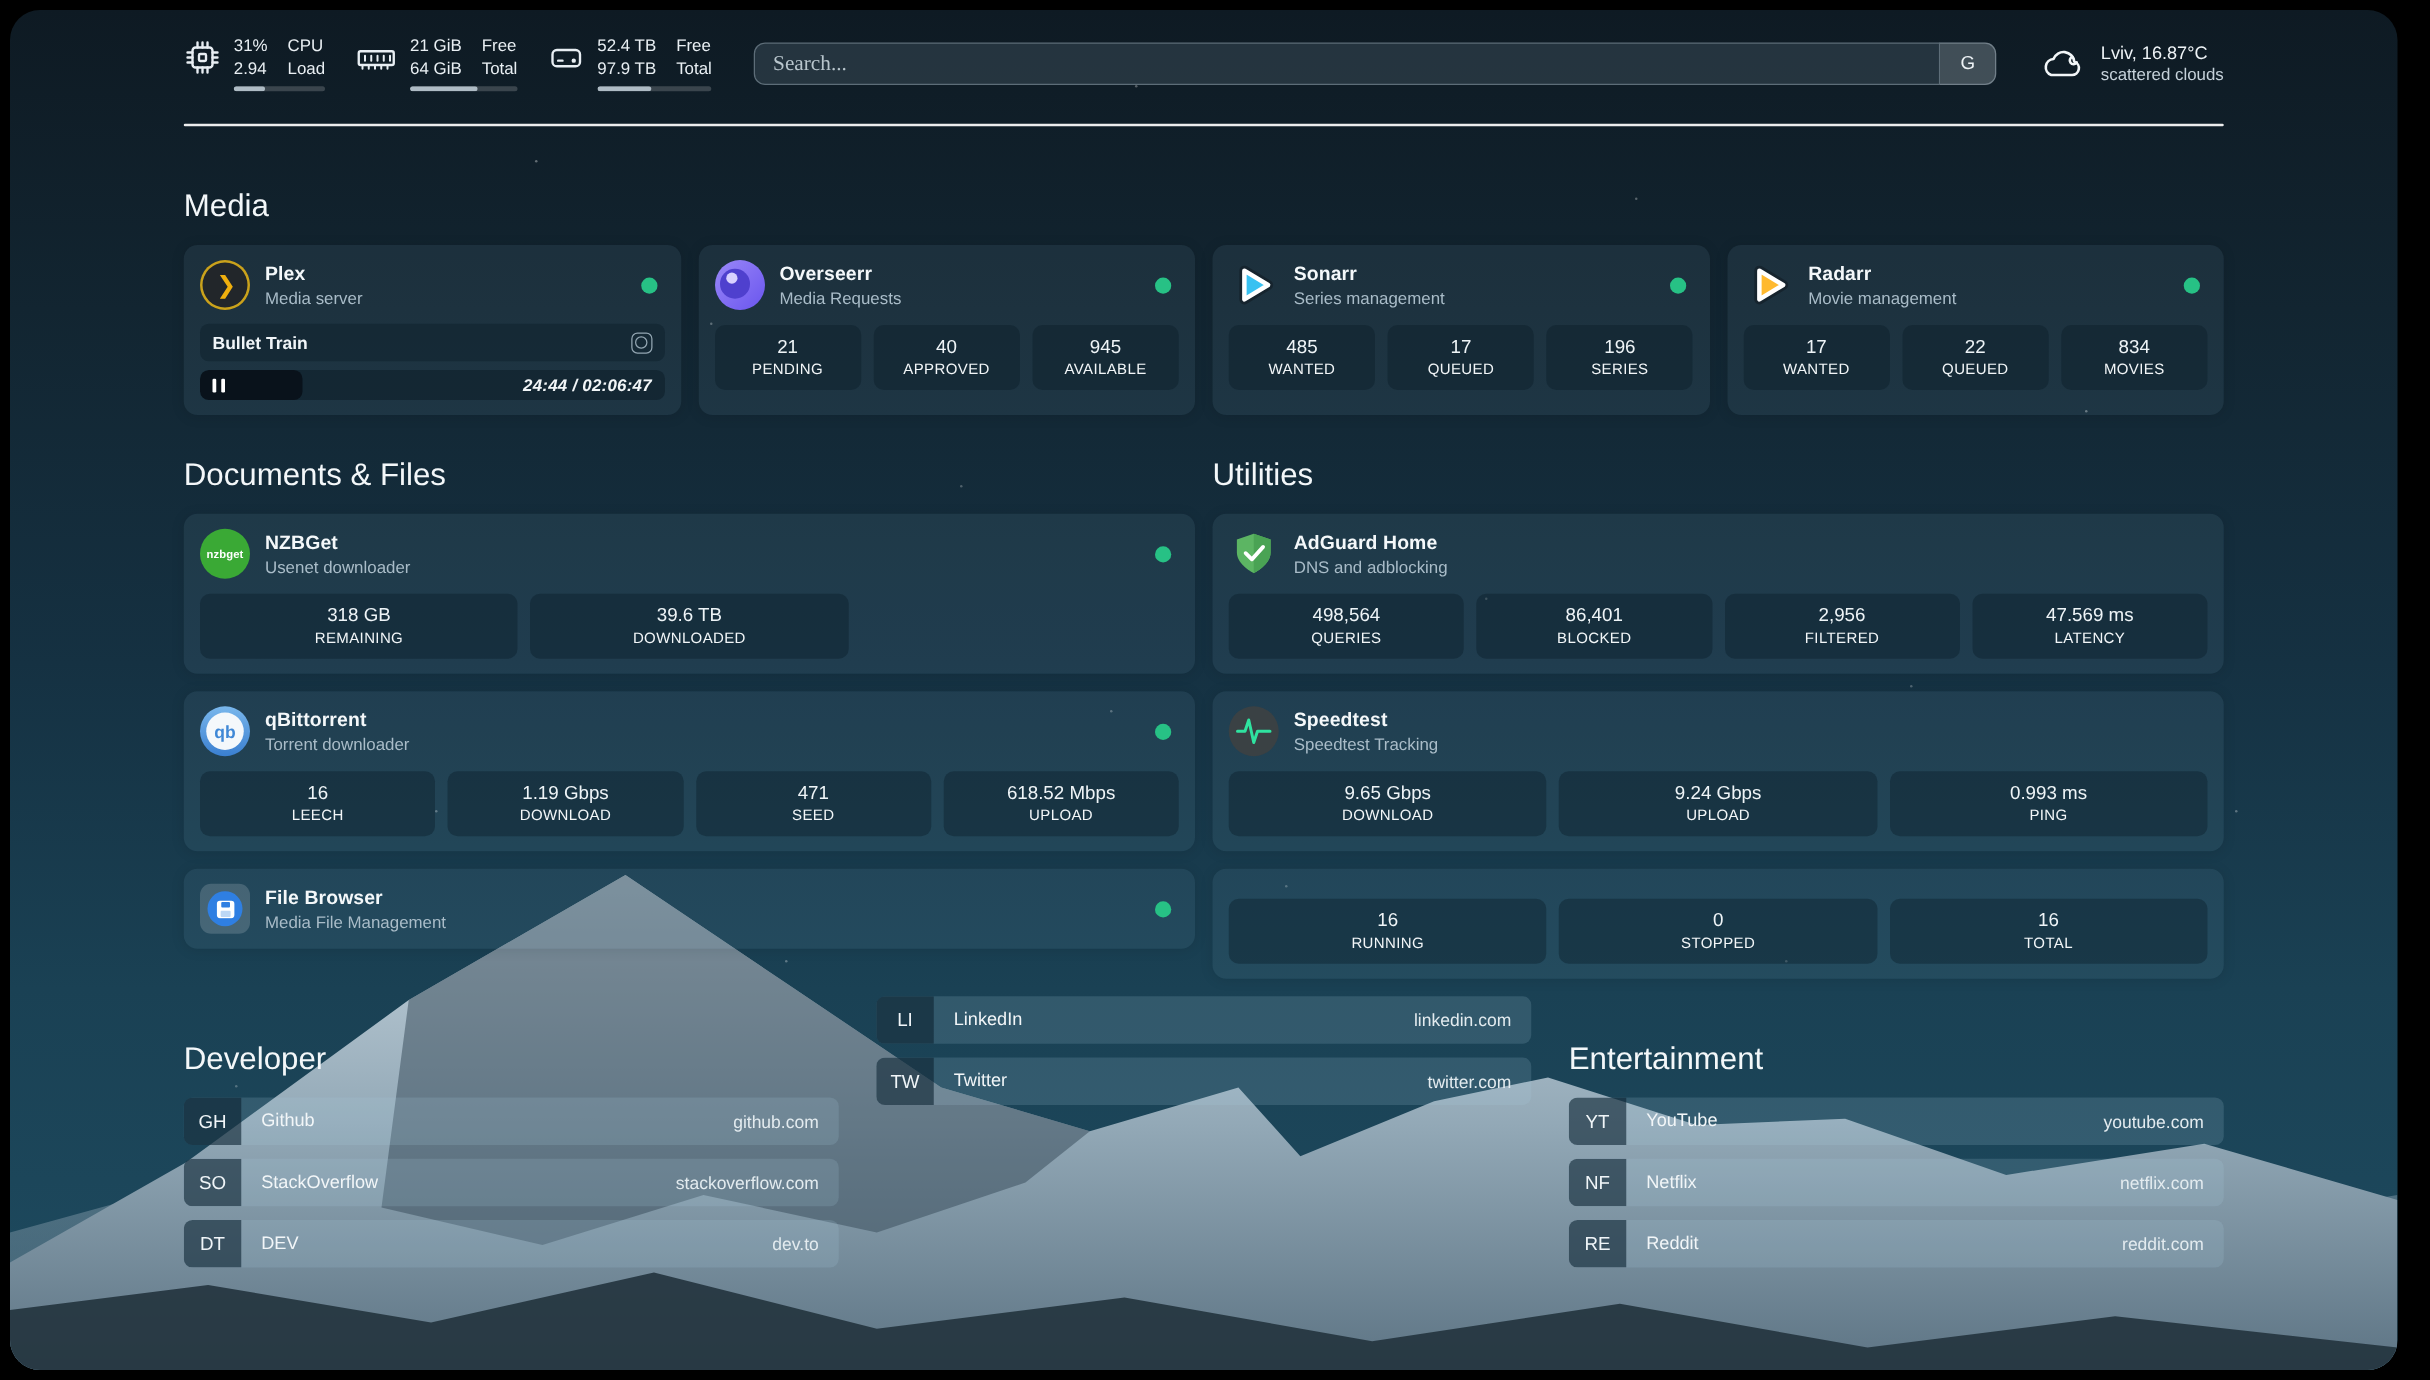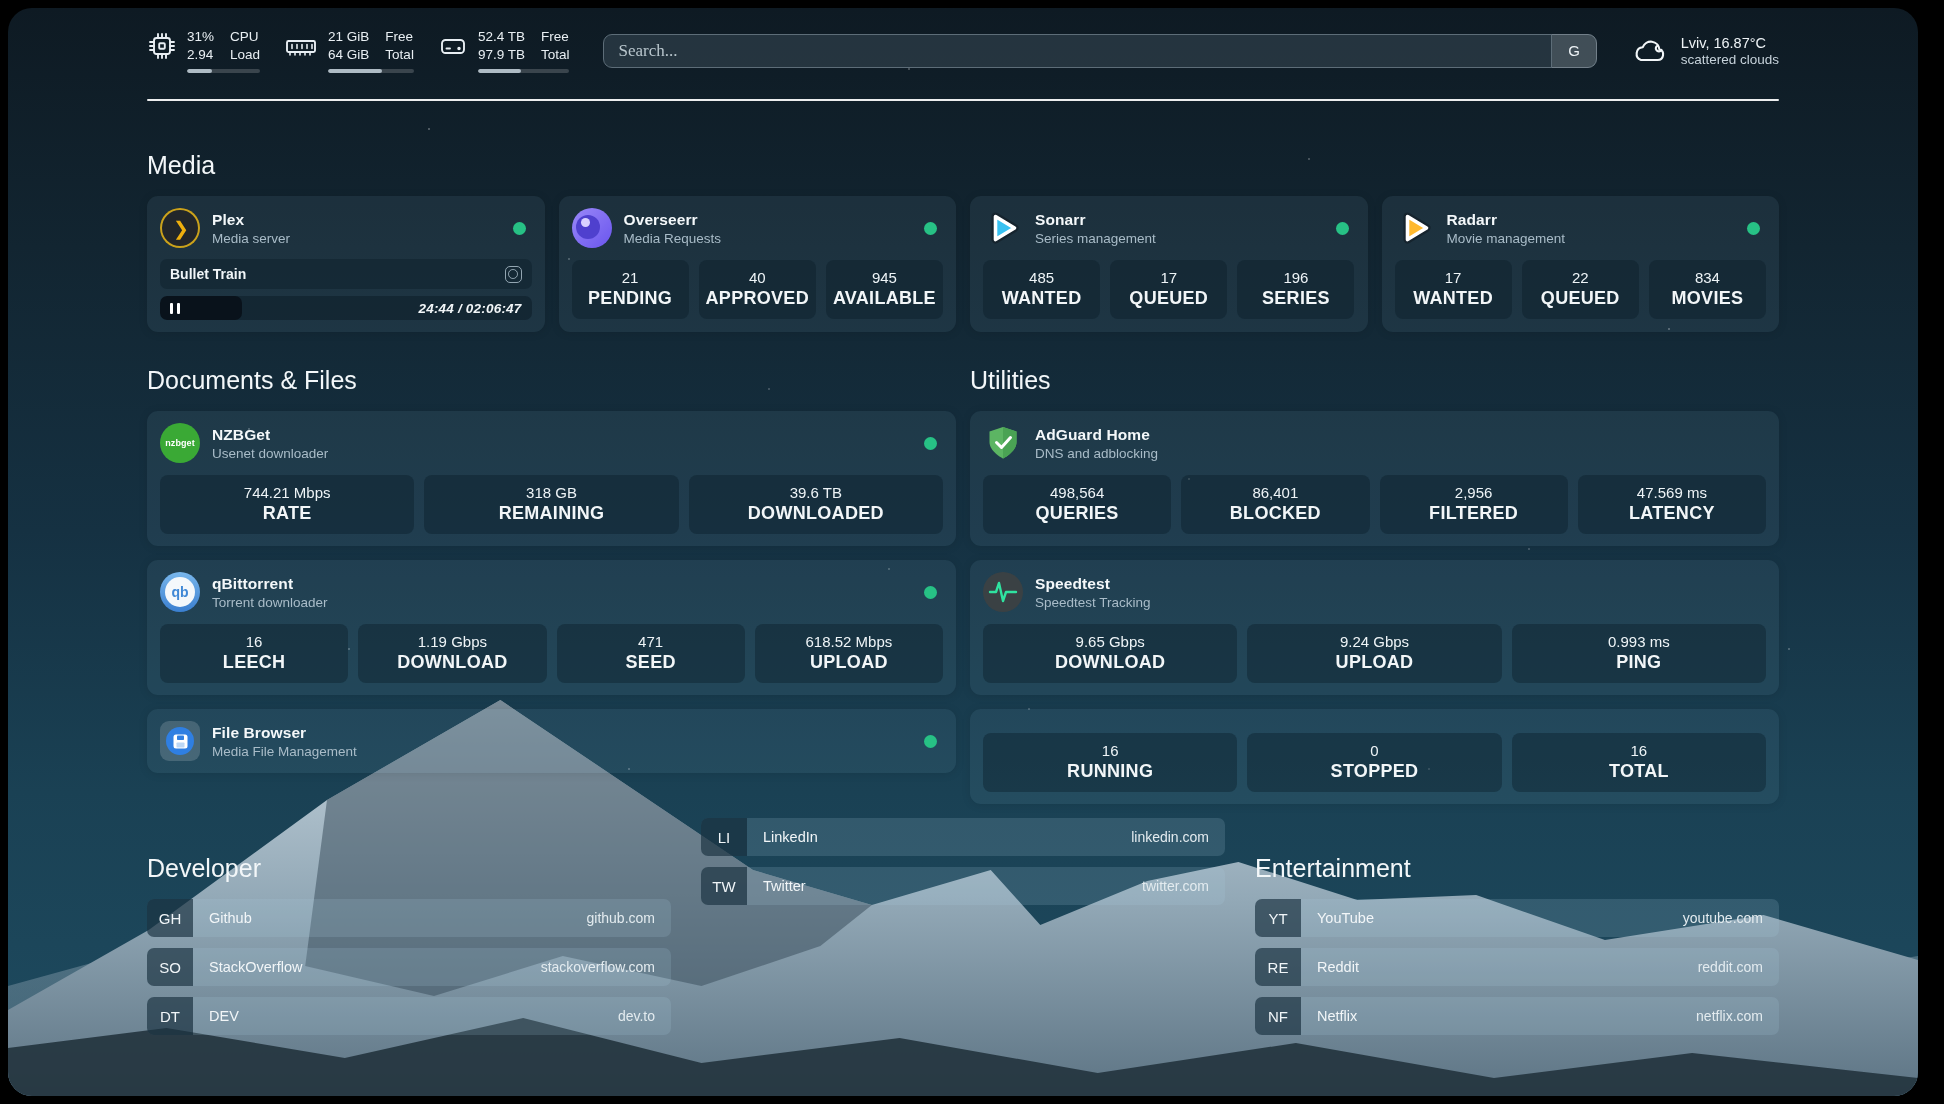--- a/index.html
+++ b/index.html
@@ -66,21 +66,21 @@
   .card-head{display:flex;align-items:center;}
   .app-icon{width:40px;height:40px;flex:0 0 40px;margin-right:12px;display:flex;align-items:center;justify-content:center;position:relative;}
   .card-title{font-size:15.5px;font-weight:600;color:#f4f8fa;letter-spacing:.1px;}
   .card-sub{font-size:13.5px;color:#a9bcc8;margin-top:2px;}
   .dot{width:13px;height:13px;border-radius:50%;background:#27c185;margin:0 6px 0 auto;flex:0 0 13px;}
   .stats{display:grid;gap:10px;margin-top:12px;}
   .stats.c3{grid-template-columns:repeat(3,1fr);}
   .stats.c4{grid-template-columns:repeat(4,1fr);}
   .stat{background:rgba(9,25,36,0.38);border-radius:8px;text-align:center;padding:9px 6px 10px;}
   .stat-value{font-size:15px;color:#eef4f7;}
-  .stat-label{font-size:18px;font-weight:700;color:#f2f6f8;margin-top:2px;letter-spacing:.3px;}
+  .stat-label{font-size:12px;font-weight:400;color:#f2f6f8;margin-top:2px;letter-spacing:.3px;}
 
   
   .np-row{margin-top:11px;height:30px;background:rgba(9,25,36,0.38);border-radius:7px;display:flex;align-items:center;padding:0 10px;}
   .np-title{font-size:14px;font-weight:600;color:#f0f5f8;flex:1;}
   .cam-icon{width:15px;height:15px;border:1.6px solid #93a6b2;border-radius:5px;position:relative;}
   .cam-icon::after{content:'';position:absolute;inset:2.6px;border:1.6px solid #93a6b2;border-radius:50%;}
   .np-progress{margin-top:7px;height:24px;background:rgba(9,25,36,0.5);border-radius:7px;position:relative;display:flex;align-items:center;overflow:hidden;}
   .np-fill{position:absolute;left:0;top:0;bottom:0;background:rgba(6,13,20,0.78);border-radius:7px;}
   .pause-btn{position:relative;margin-left:10px;display:flex;gap:3.5px;background:none;border:none;padding:0;cursor:pointer;}
   .pause-btn span{width:3.2px;height:11px;background:#fff;border-radius:1px;display:block;}
@@ -349,24 +349,20 @@
                 <span class="txt">nzbget</span>
               </span>
             <div class="card-titles">
               <div class="card-title">NZBGet</div>
               <div class="card-sub">Usenet downloader</div>
             </div>
             <span class="dot"></span>
           </div>
           <div class="stats c3">
             <div class="stat">
-                <div class="stat-value">744.21 Mbps</div>
-                <div class="stat-label">RATE</div>
-              </div>
-            <div class="stat">
                 <div class="stat-value">318 GB</div>
                 <div class="stat-label">REMAINING</div>
               </div>
             <div class="stat">
                 <div class="stat-value">39.6 TB</div>
                 <div class="stat-label">DOWNLOADED</div>
               </div>
           </div>
         </div>
 
@@ -537,26 +533,26 @@
       </div>
 
       <div>
         <div class="section-heading" style="margin-top:36px;">Entertainment</div>
         <div class="bm-row">
           <span class="bm-abbr">YT</span>
           <span class="bm-name">YouTube</span>
           <span class="bm-url">youtube.com</span>
         </div>
         <div class="bm-row">
+          <span class="bm-abbr">NF</span>
+          <span class="bm-name">Netflix</span>
+          <span class="bm-url">netflix.com</span>
+        </div>
+        <div class="bm-row">
           <span class="bm-abbr">RE</span>
           <span class="bm-name">Reddit</span>
           <span class="bm-url">reddit.com</span>
         </div>
-        <div class="bm-row">
-          <span class="bm-abbr">NF</span>
-          <span class="bm-name">Netflix</span>
-          <span class="bm-url">netflix.com</span>
-        </div>
       </div>
     </div>
 
   </div>
 </div>
 
 </body></html>

